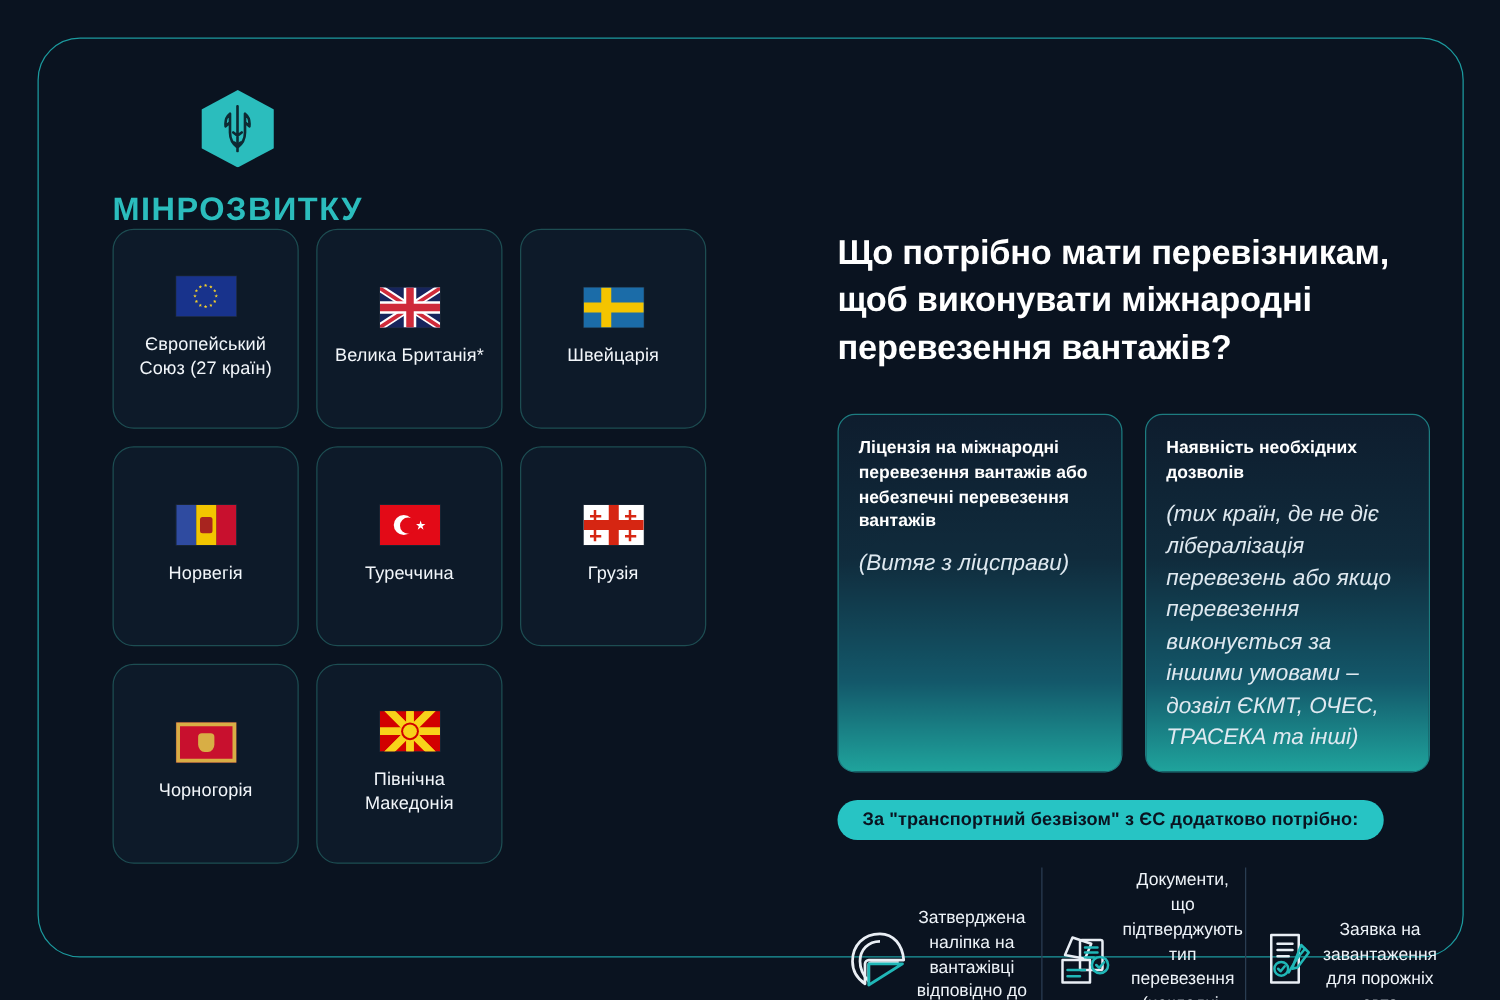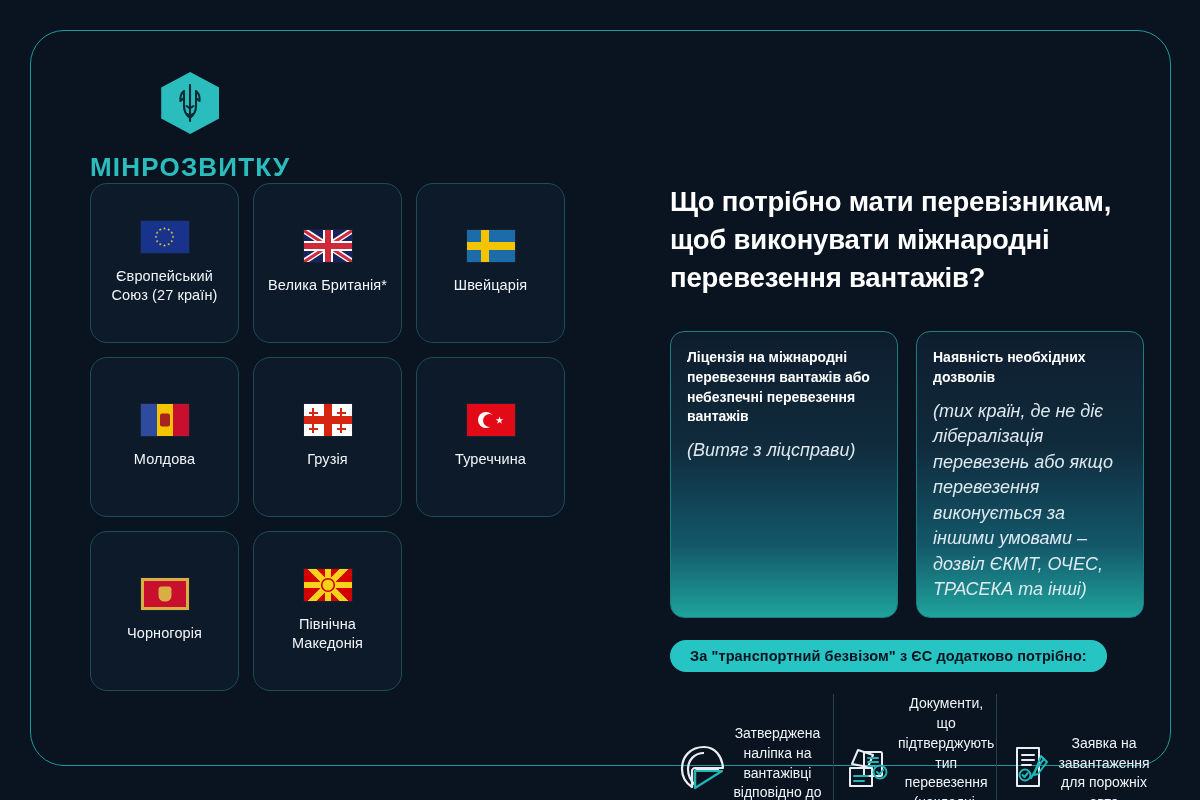--- a/index.html
+++ b/index.html
@@ -219,21 +219,29 @@
       <div class="country-label">Швейцарія</div>
     </div>
     <div class="country-card">
       <div class="flag flag-md">
         <span class="b"></span>
         <span class="y">
           <i class="emblem"></i>
         </span>
         <span class="r"></span>
       </div>
-      <div class="country-label">Молдова</div>
+      <div class="country-label">Норвегія</div>
+    </div>
+    <div class="country-card">
+      <div class="flag flag-tr">
+        <span class="cres"></span>
+        <span class="cres2"></span>
+        <span class="st"></span>
+      </div>
+      <div class="country-label">Туреччина</div>
     </div>
     <div class="country-card">
       <div class="flag flag-ge">
         <span class="bigv"></span>
         <span class="bigh"></span>
         <span class="sc" style="left: 5px; top: 4px;">
           <i></i>
           <i></i>
         </span>
         <span class="sc" style="left: 33px; top: 4px;">
@@ -243,28 +251,20 @@
         <span class="sc" style="left: 5px; top: 20px;">
           <i></i>
           <i></i>
         </span>
         <span class="sc" style="left: 33px; top: 20px;">
           <i></i>
           <i></i>
         </span>
       </div>
       <div class="country-label">Грузія</div>
-    </div>
-    <div class="country-card">
-      <div class="flag flag-tr">
-        <span class="cres"></span>
-        <span class="cres2"></span>
-        <span class="st"></span>
-      </div>
-      <div class="country-label">Туреччина</div>
     </div>
     <div class="country-card">
       <div class="flag flag-me">
         <span class="eagle"></span>
       </div>
       <div class="country-label">Чорногорія</div>
     </div>
     <div class="country-card">
       <div class="flag flag-mk">
         <span class="ray" style="transform: translate(-50%, -50%) rotate(0deg);"></span>

